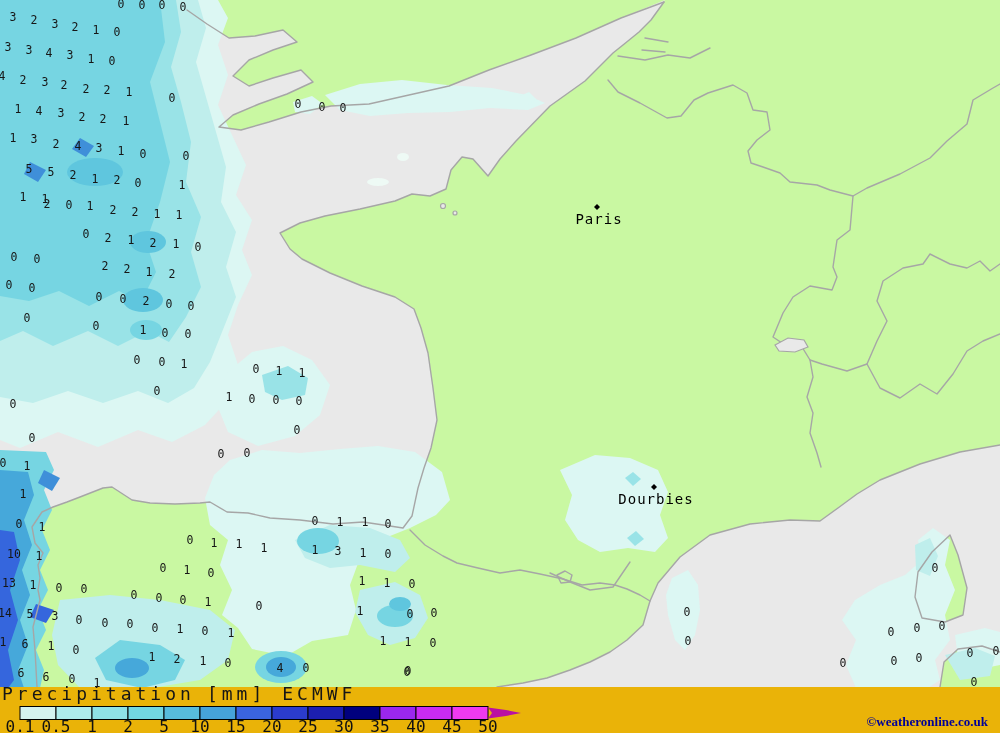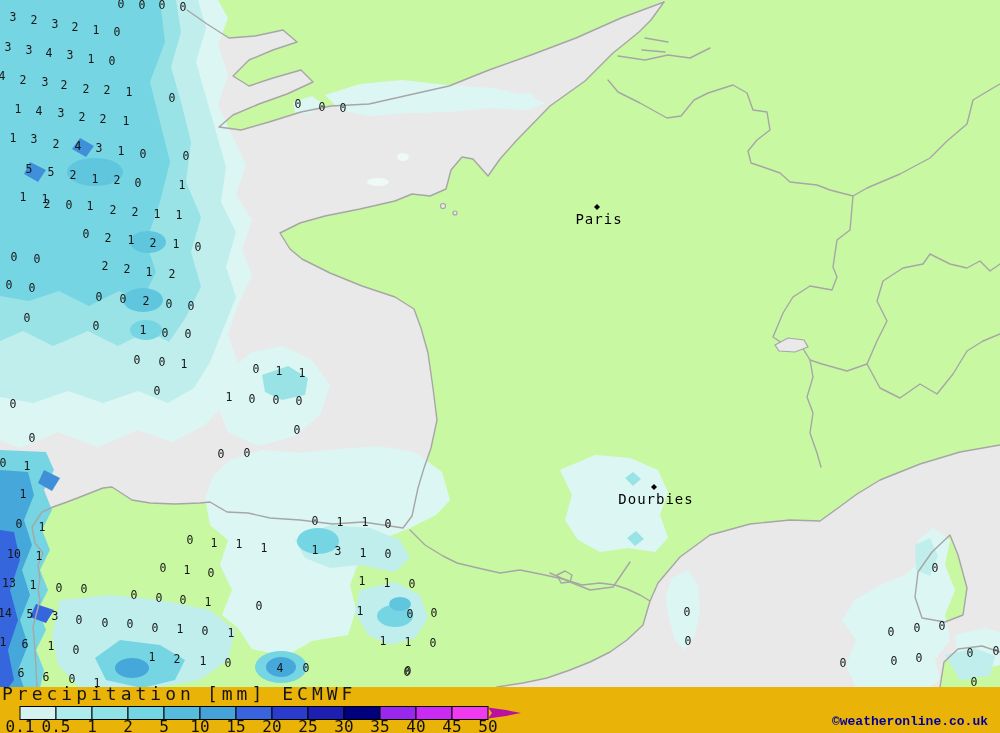--- a/index.html
+++ b/index.html
@@ -14,21 +14,21 @@
   .p5{fill:var(--p5);} .p6{fill:var(--p6);} .p7{fill:var(--p7);} .p8{fill:var(--p8);}
   text.num{font-family:"DejaVu Sans Mono",monospace;font-size:11.5px;fill:var(--text);}
   text.city{font-family:"DejaVu Sans Mono",monospace;font-size:14px;letter-spacing:1px;fill:#000;}
   .speck{fill:#eefaf5;}
   .footer{position:absolute;left:0;top:687px;width:1000px;height:46px;background:#eab308;}
   .title-row{position:absolute;left:2px;top:-4px;font-size:18px;letter-spacing:4px;color:#161616;white-space:nowrap;}
   .title-row .unit{margin-left:12px;} .title-row .model{margin-left:16px;}
   .datetime{position:absolute;right:2px;top:-3px;font-size:17px;letter-spacing:3px;color:#3d3d3d;white-space:nowrap;}
   #legend-svg{position:absolute;left:0;top:19px;}
   text.tick{font-family:"DejaVu Sans Mono",monospace;font-size:16px;fill:#111;}
-  .copyright{position:absolute;right:12px;top:27px;font-family:Liberation Mono, monospace;
+  .copyright{position:absolute;right:12px;top:27px;font-family:Liberation Serif, serif;
              font-size:13px;font-weight:bold;color:var(--copy);text-decoration:none;}
 </style>
 </head>
 <body>
 
 <div class="stage">
 
   <svg id="map" viewBox="0 0 1000 688" width="1000" height="688">
     <g>
       <rect class="sea" x="0" y="0" width="1000" height="688"></rect>

